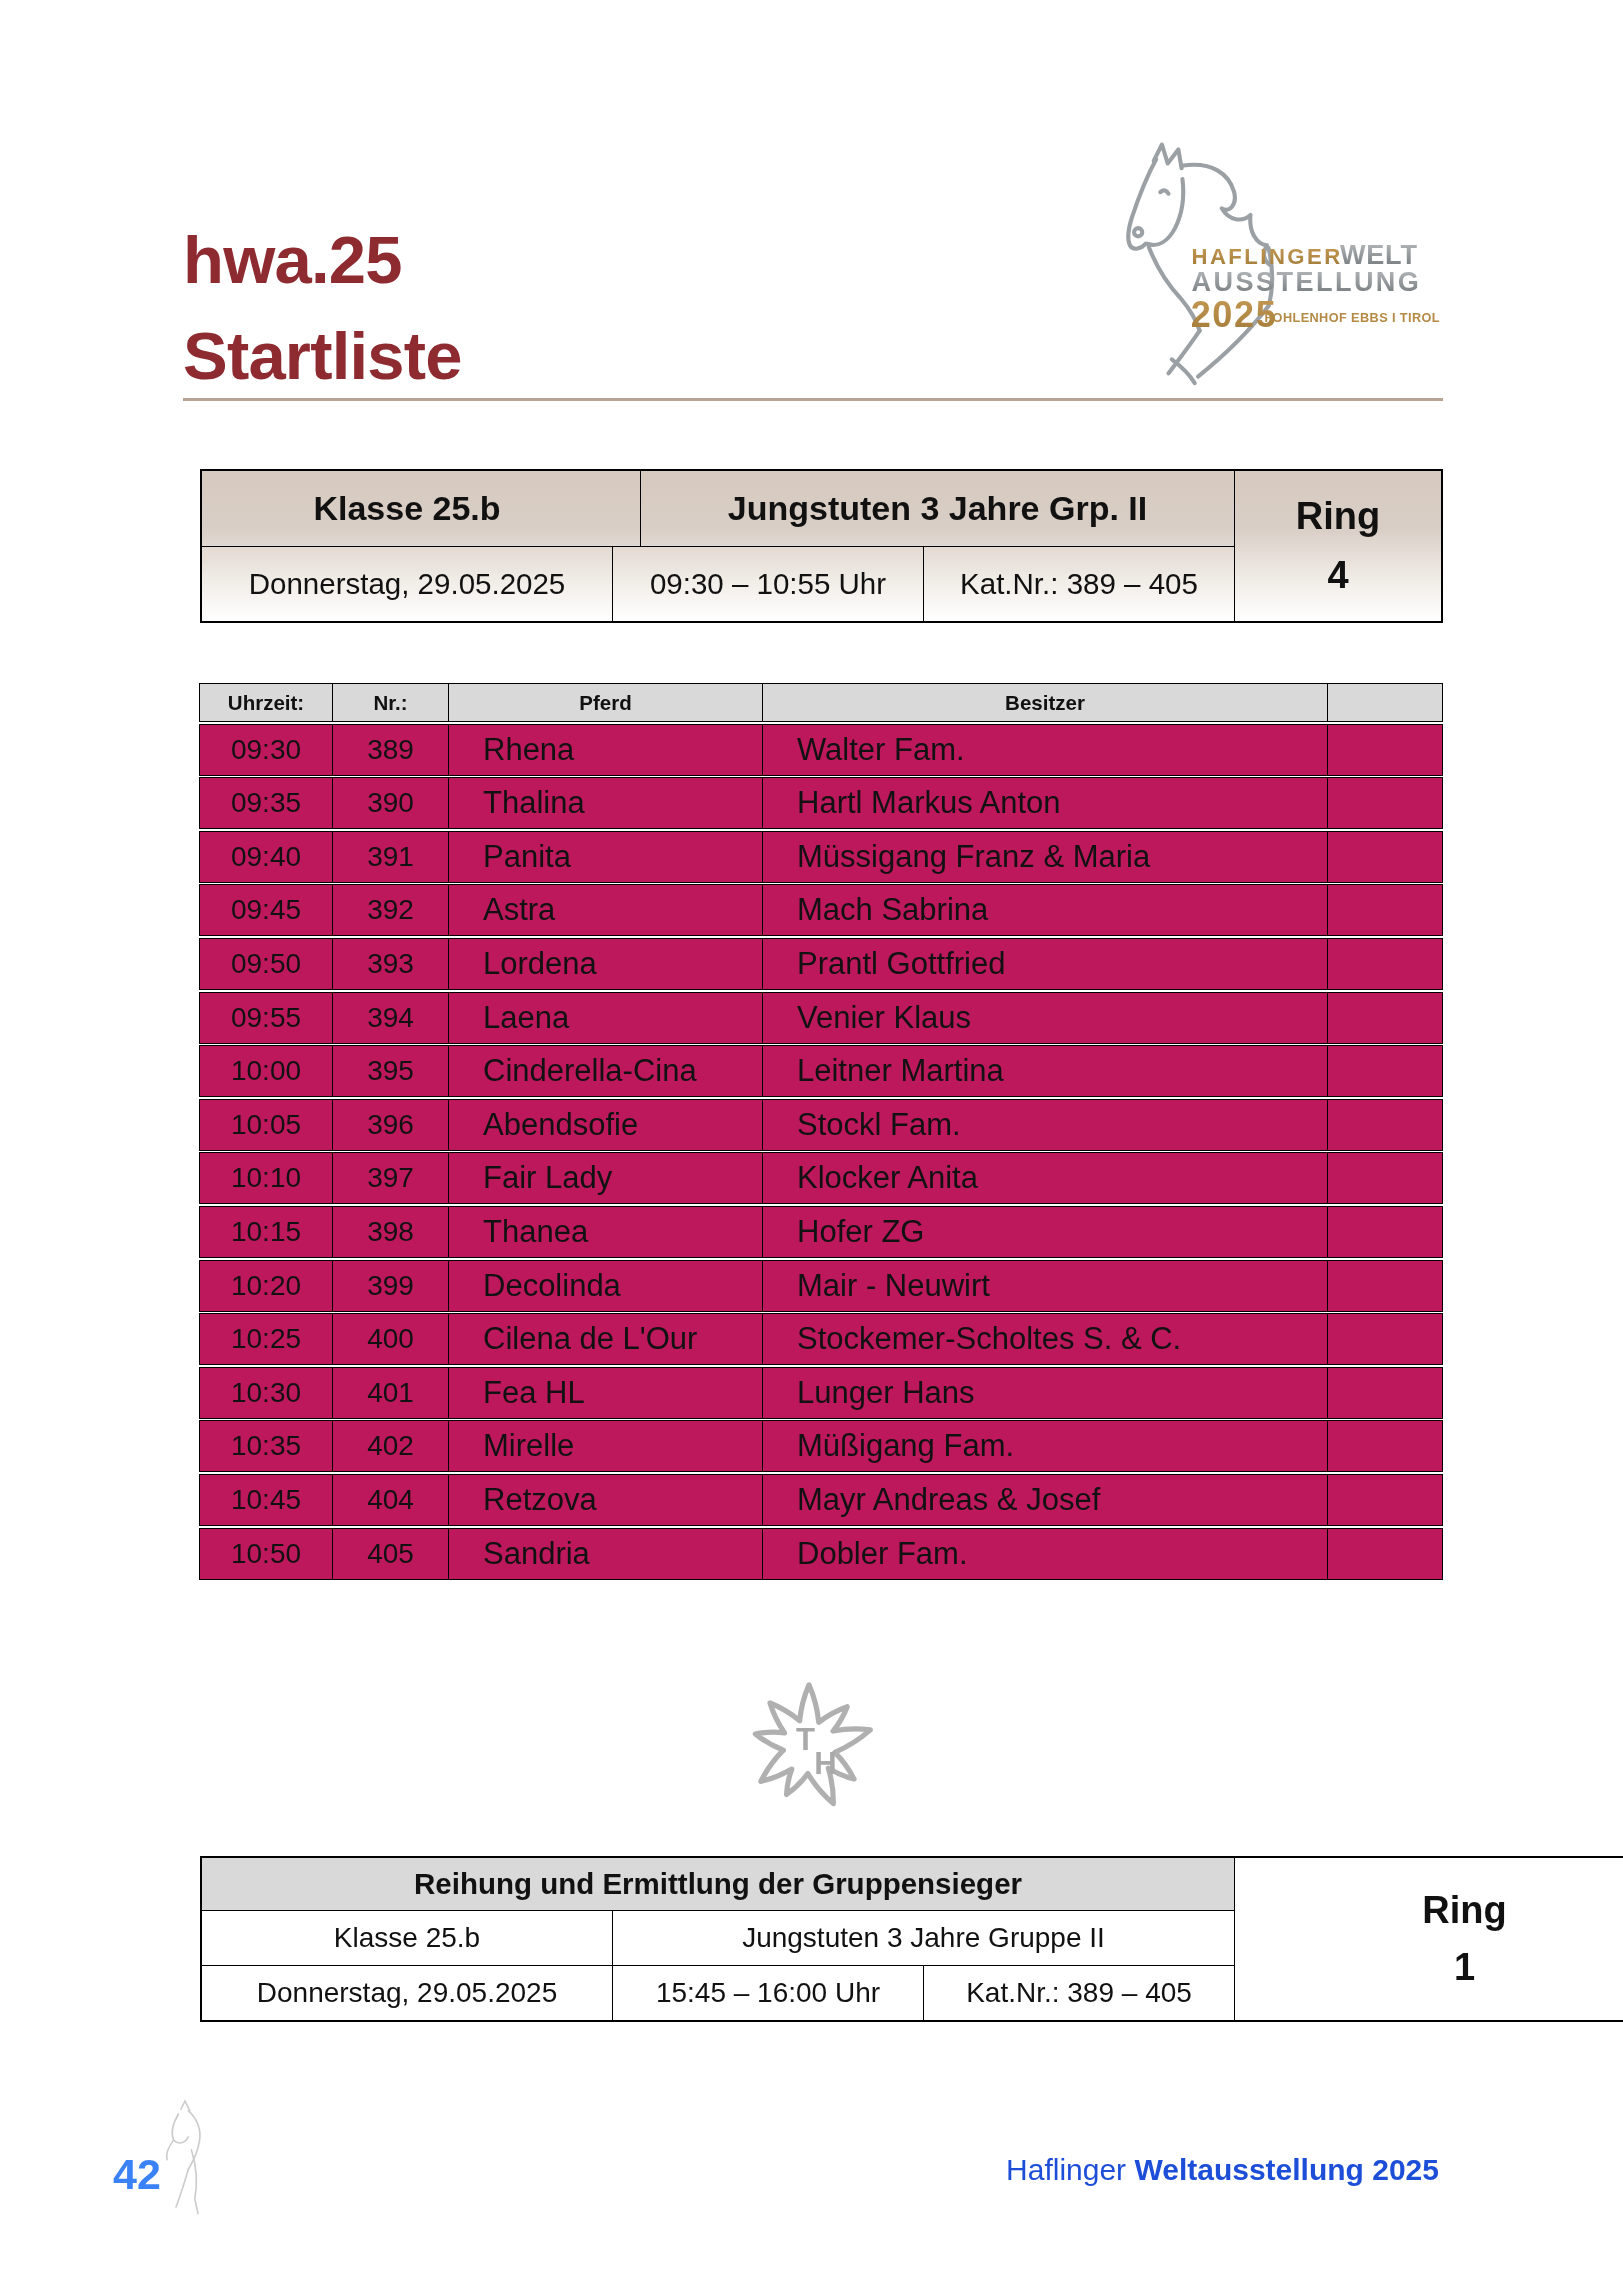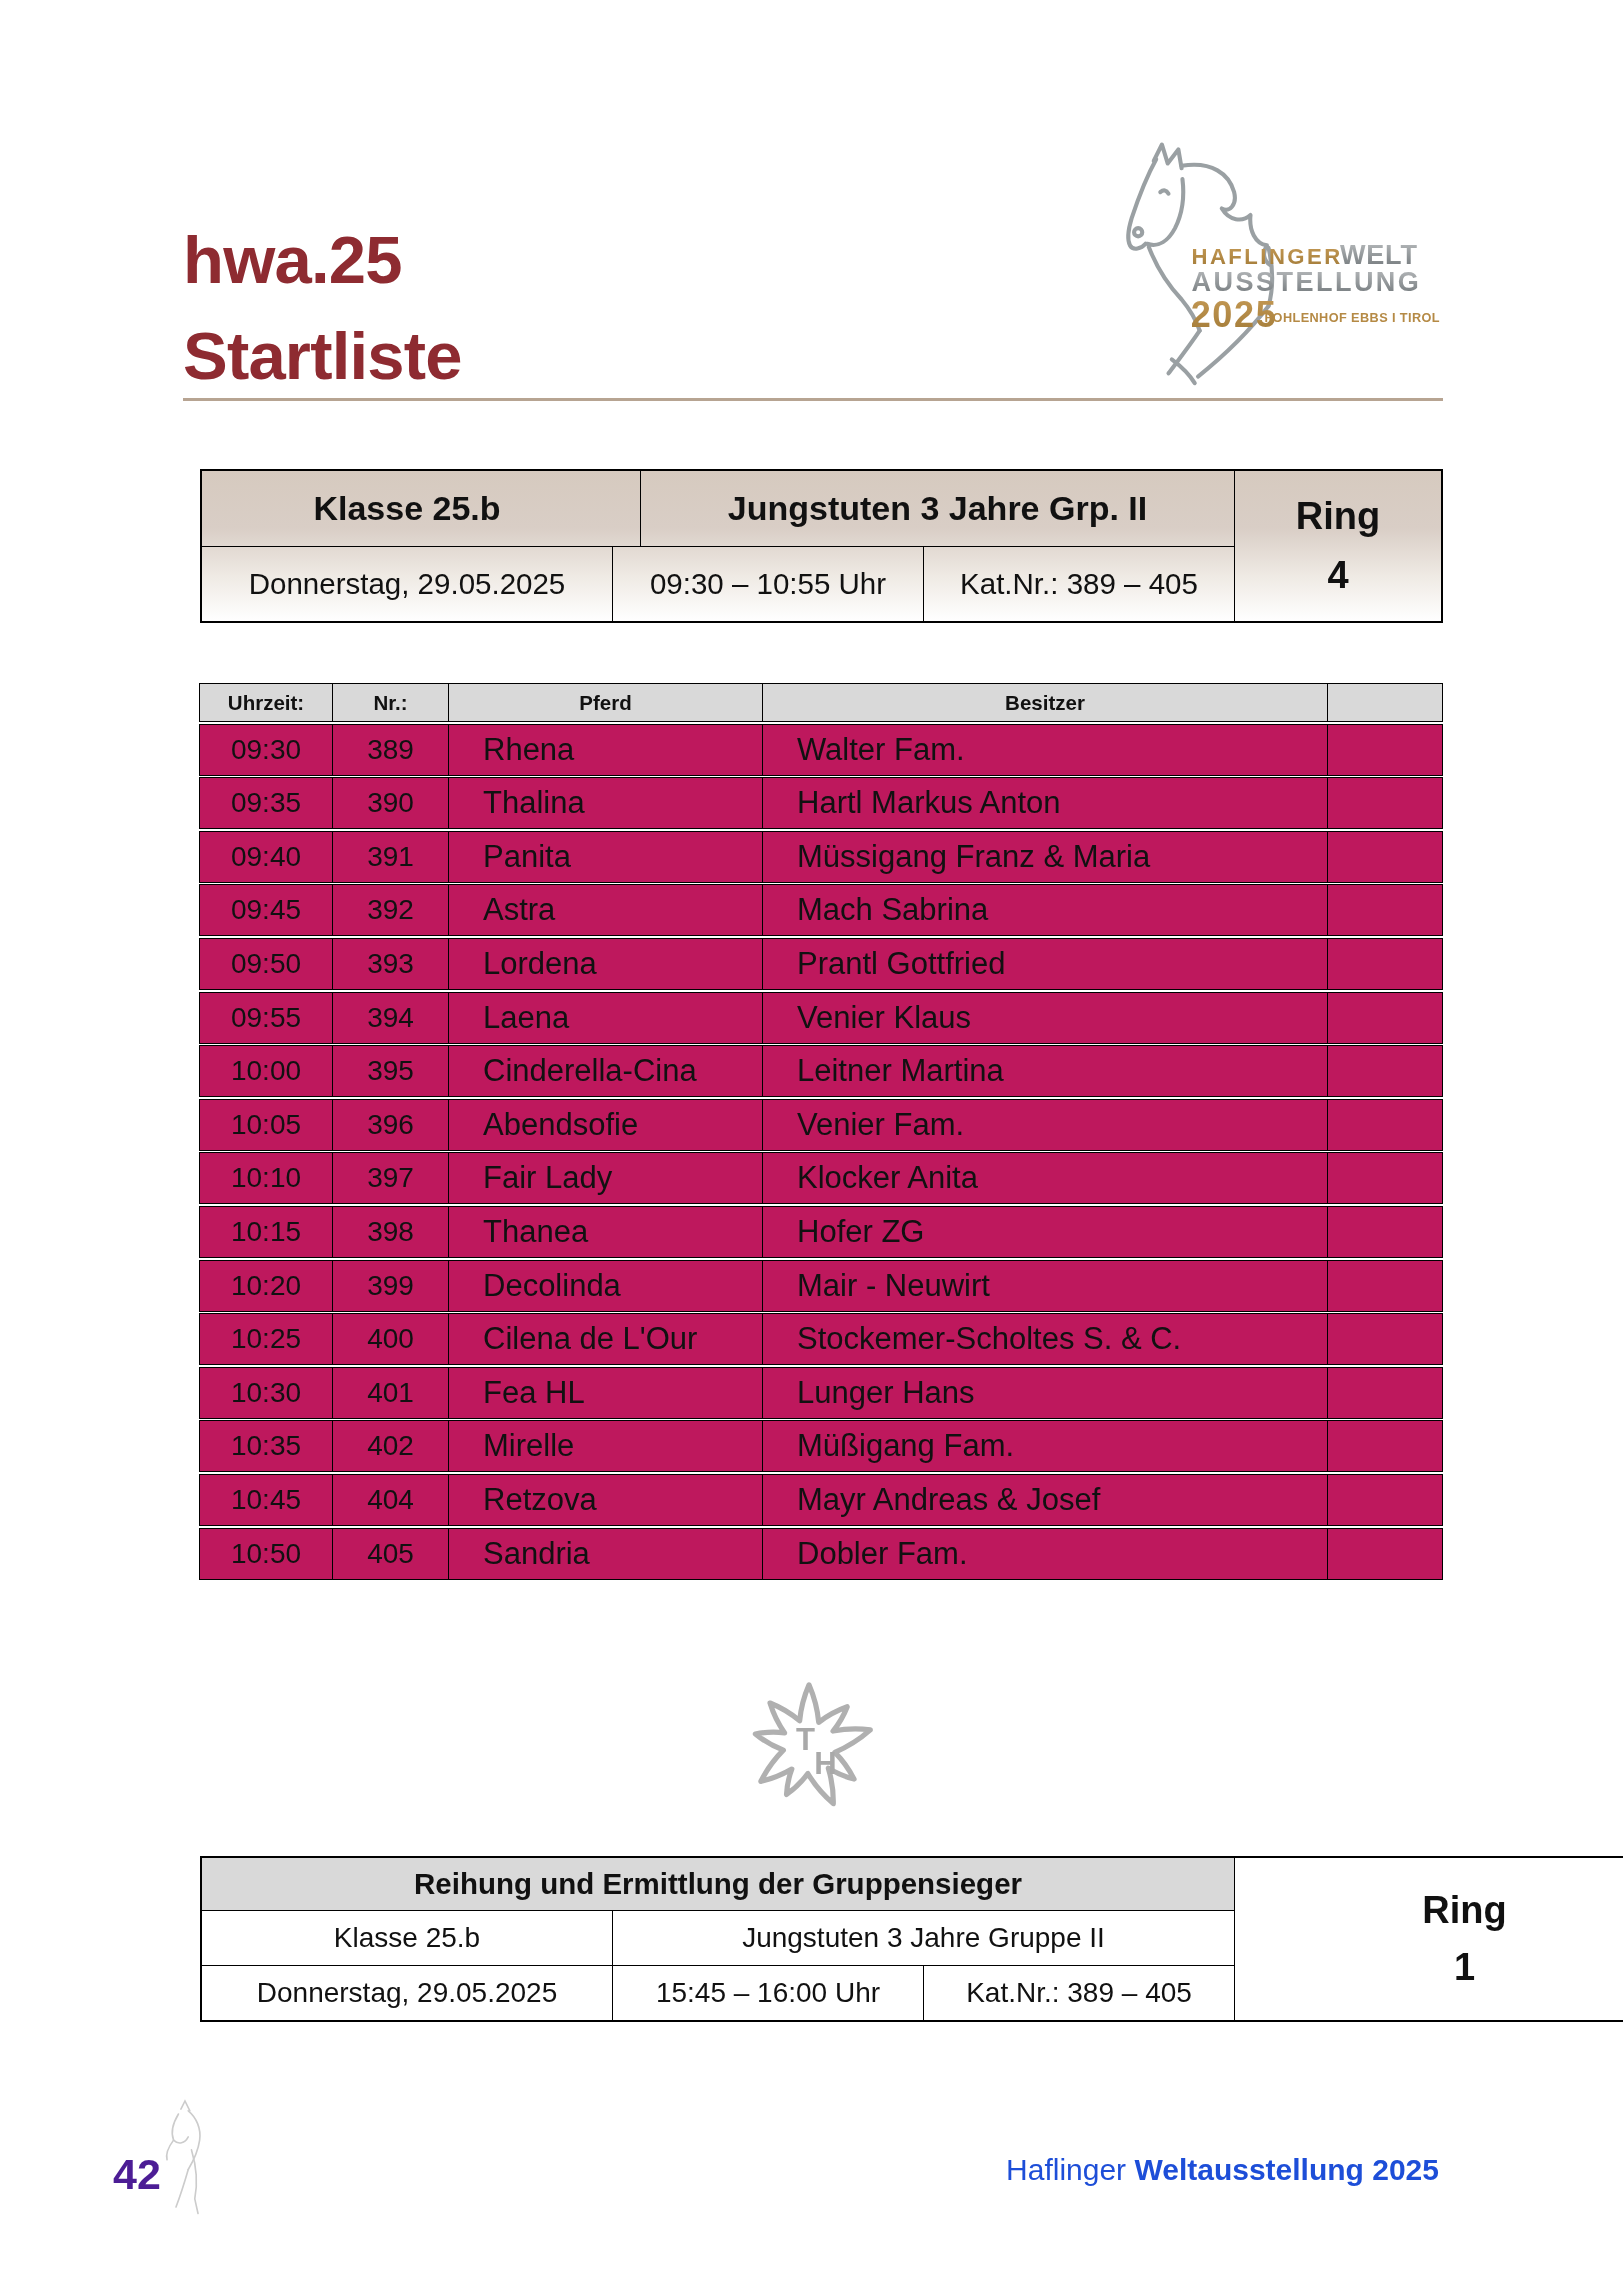--- a/index.html
+++ b/index.html
@@ -76,21 +76,21 @@
   .rk-ring{grid-column:4;grid-row:1/4;border-left:1.6px solid #000;font-weight:700;font-size:38px;flex-direction:column;line-height:1.5;}
   .rk-klasse{grid-column:1;grid-row:2;border-top:1.6px solid #000;font-size:28px;}
   .rk-gruppe{grid-column:2/4;grid-row:2;border-top:1.6px solid #000;border-left:1.6px solid #000;font-size:28px;}
   .rk-date{grid-column:1;grid-row:3;border-top:1.6px solid #000;font-size:28px;}
   .rk-time{grid-column:2;grid-row:3;border-top:1.6px solid #000;border-left:1.6px solid #000;font-size:28px;}
   .rk-kat{grid-column:3;grid-row:3;border-top:1.6px solid #000;border-left:1.6px solid #000;font-size:28px;}
 
   
   .page-number{
     position:absolute;left:113px;top:2150px;
-    color:#4c1d95;font-size:43px;font-weight:700;
+    color:#3b82f6;font-size:43px;font-weight:700;
   }
   .footer-horse{position:absolute;left:154px;top:2099px;width:75px;height:123px;}
   .footer-brand{
     position:absolute;left:853px;top:2153px;width:586px;
     text-align:right;font-size:30px;color:#1d4ed8;white-space:pre;
   }
   .footer-brand .bold{font-weight:700;}
 </style>
 </head>
 <body>
@@ -199,21 +199,21 @@
           <div class="cell cell-time">10:00</div>
           <div class="cell cell-nr">395</div>
           <div class="cell cell-pferd">Cinderella-Cina</div>
           <div class="cell cell-besitzer">Leitner Martina</div>
           <div class="cell cell-blank"></div>
         </div>
         <div class="sl-row data">
           <div class="cell cell-time">10:05</div>
           <div class="cell cell-nr">396</div>
           <div class="cell cell-pferd">Abendsofie</div>
-          <div class="cell cell-besitzer">Venier Fam.</div>
+          <div class="cell cell-besitzer">Stockl Fam.</div>
           <div class="cell cell-blank"></div>
         </div>
         <div class="sl-row data">
           <div class="cell cell-time">10:10</div>
           <div class="cell cell-nr">397</div>
           <div class="cell cell-pferd">Fair Lady</div>
           <div class="cell cell-besitzer">Klocker Anita</div>
           <div class="cell cell-blank"></div>
         </div>
         <div class="sl-row data">

